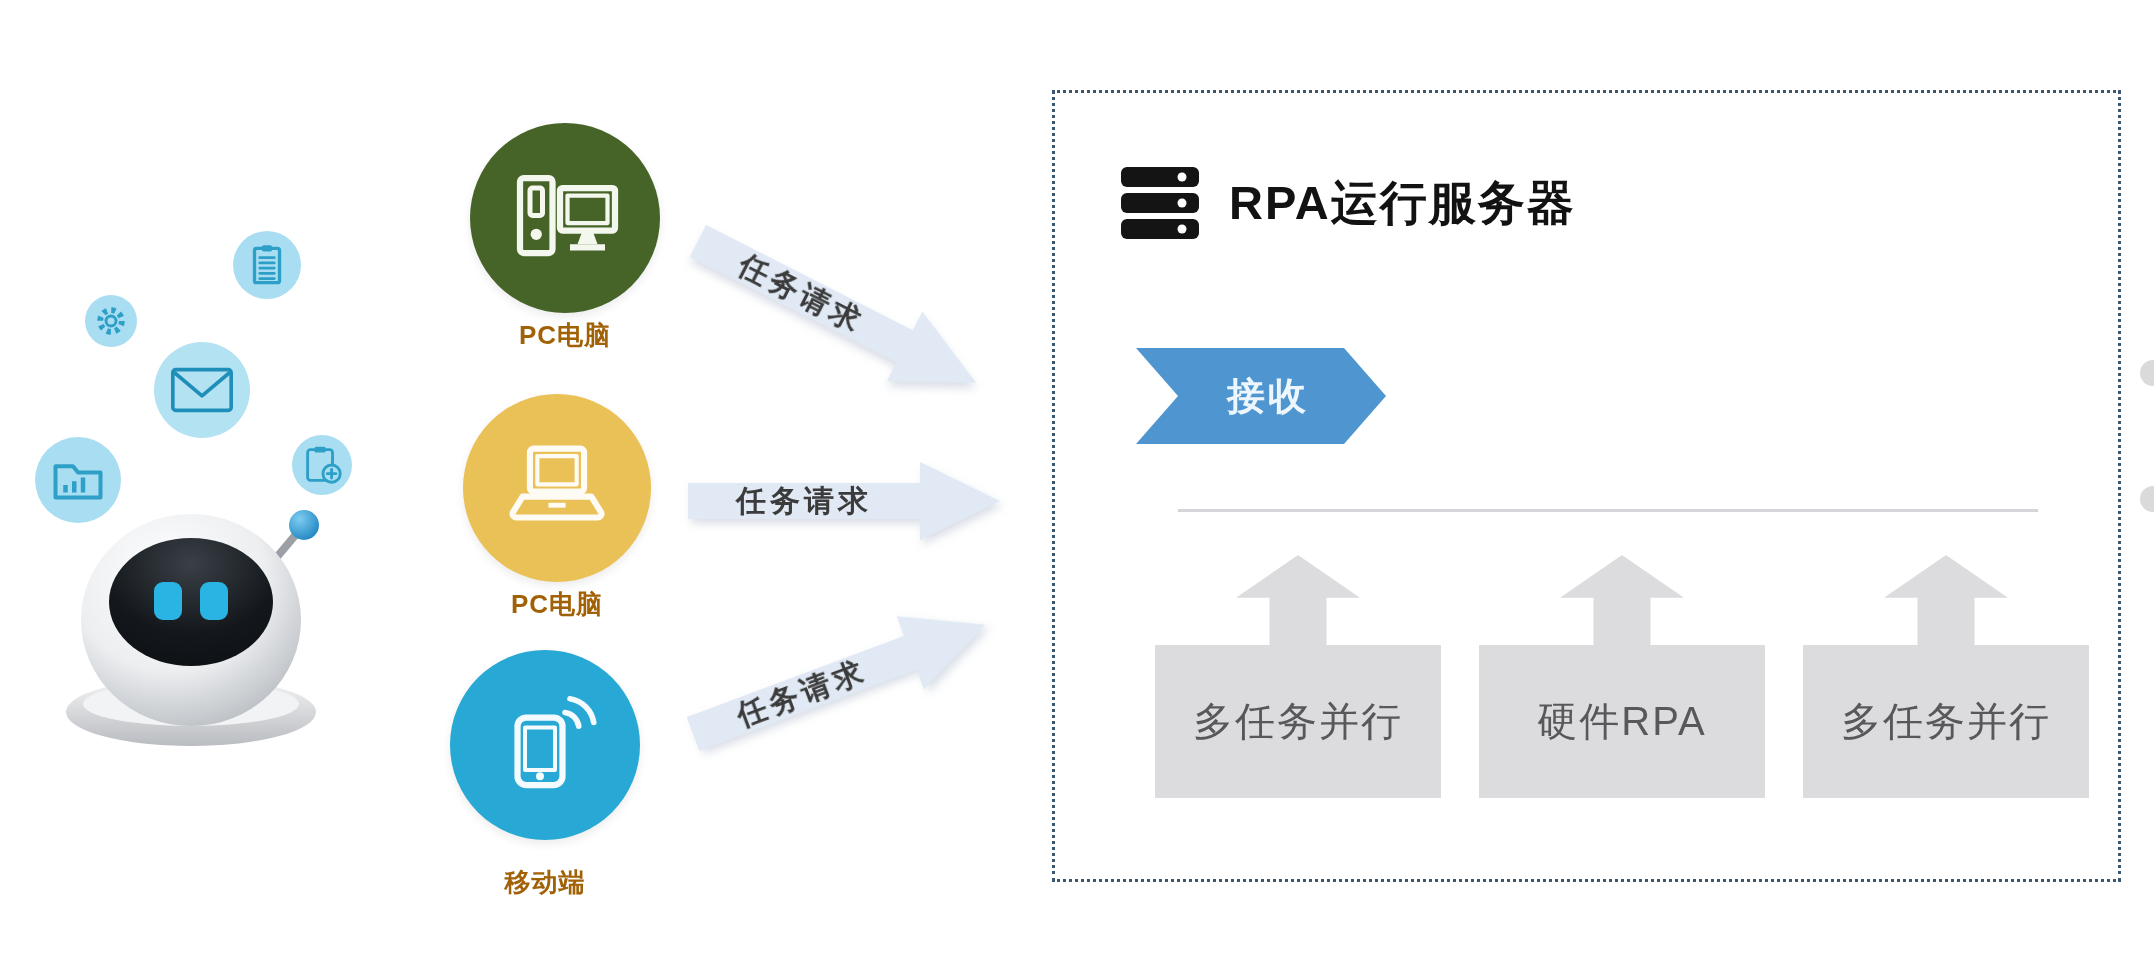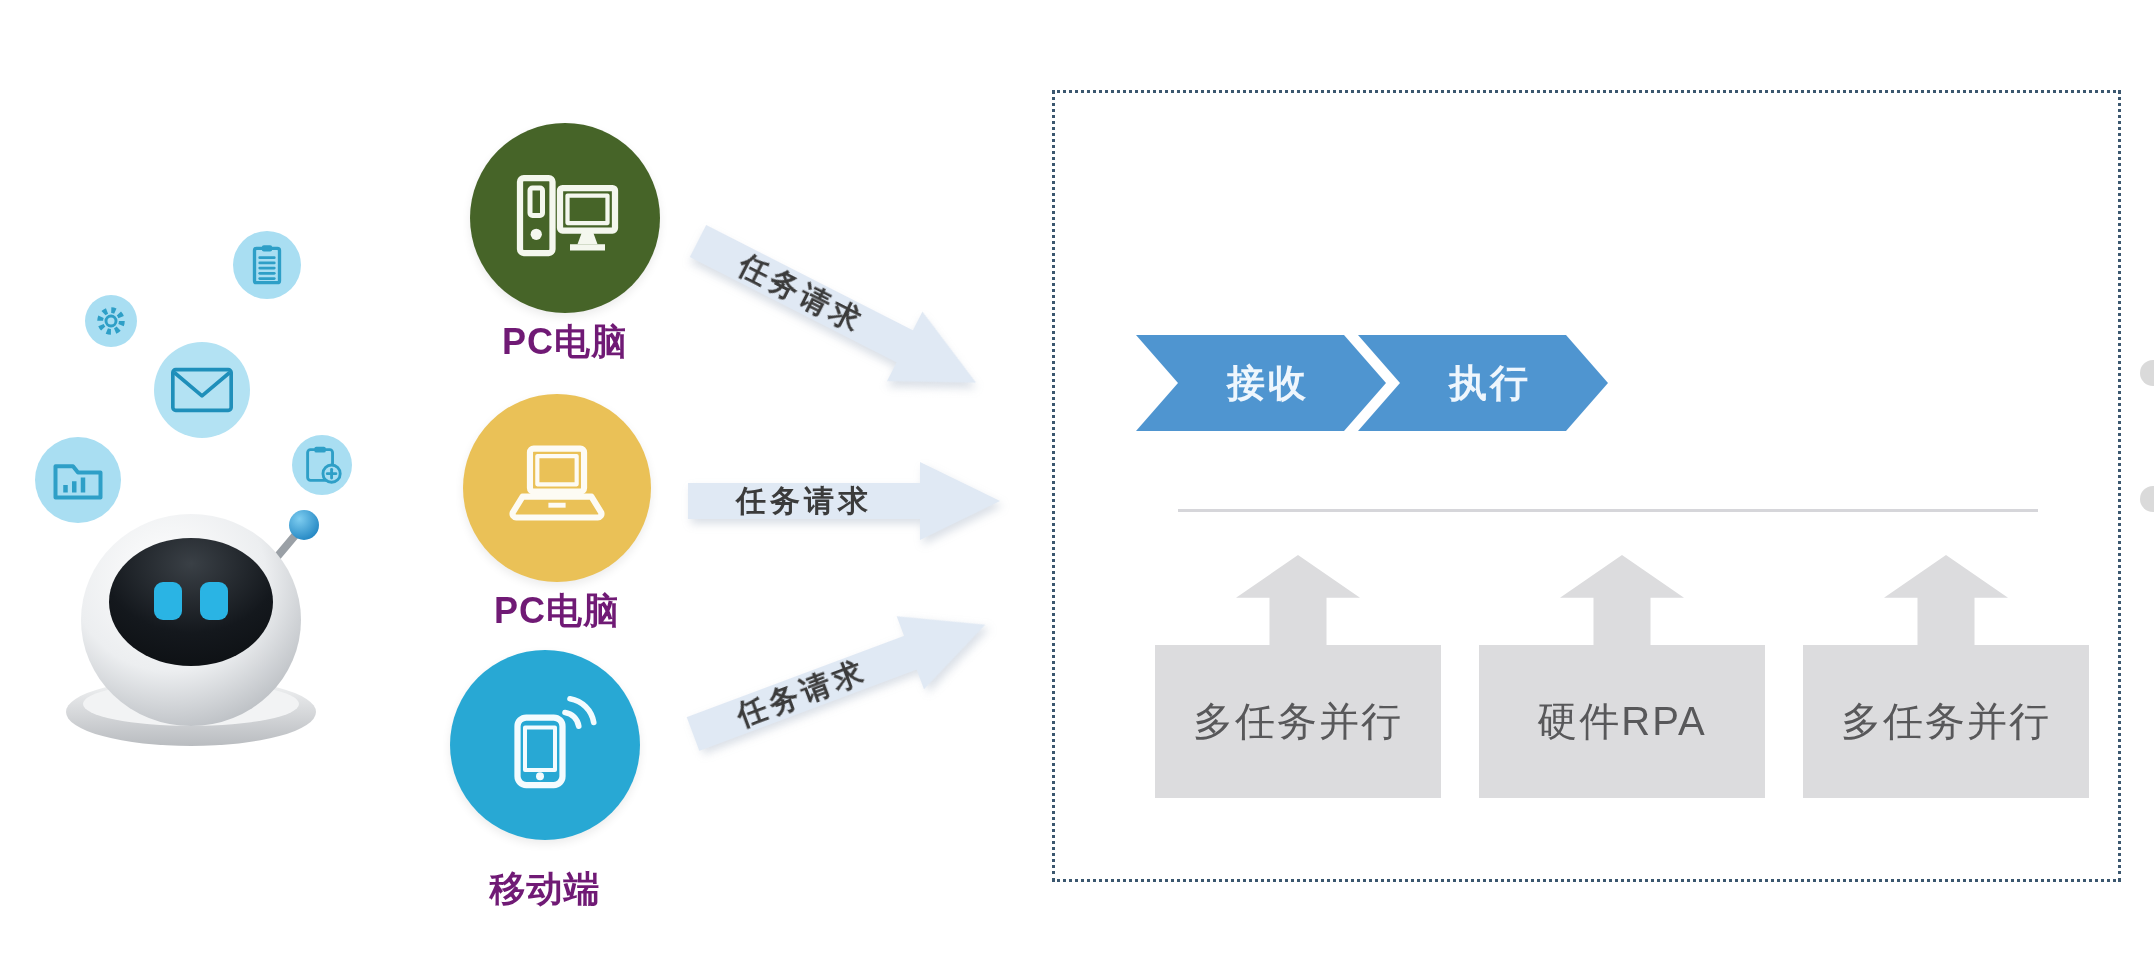--- a/index.html
+++ b/index.html
@@ -9,39 +9,39 @@
   
   .float-icon{position:absolute;border-radius:50%;display:flex;align-items:center;justify-content:center;}
   .float-icon svg{display:block;}
 
   
   #robot{position:absolute;left:58px;top:488px;}
 
   
   .source{position:absolute;border-radius:50%;display:flex;align-items:center;justify-content:center;
           box-shadow:0 4px 10px rgba(0,0,0,.08);}
-  .source-label{position:absolute;width:260px;text-align:center;font-size:36px;font-weight:bold;
-                color:#701a75;letter-spacing:1px;}
+  .source-label{position:absolute;width:260px;text-align:center;font-size:26px;font-weight:bold;
+                color:#a16207;letter-spacing:1px;}
 
   
   .req-arrow{position:absolute;display:flex;align-items:center;transform-origin:0 50%;
              filter:drop-shadow(3px 5px 4px rgba(110,130,160,.25));}
   .req-arrow .ra-body{height:36px;background:#e0e9f4;display:flex;align-items:center;justify-content:center;}
   .req-arrow .ra-head{width:0;height:0;border-top:39px solid transparent;border-bottom:39px solid transparent;
                       border-left:80px solid #e0e9f4;}
   .req-arrow .ra-label{font-size:30px;font-weight:bold;color:#3b3b3b;letter-spacing:4px;white-space:nowrap;}
 
   
   #server-panel{position:absolute;left:1052px;top:90px;width:1063px;height:786px;
                 border:3px dotted #3b576f;background:#fff;}
   #panel-header{position:absolute;left:66px;top:74px;display:flex;align-items:center;}
   #panel-title{font-size:47px;font-weight:bold;color:#121212;margin-left:30px;letter-spacing:2px;}
 
   
-  #pipeline{position:absolute;left:81px;top:242px;display:flex;justify-content:space-between;}
+  #pipeline{position:absolute;left:81px;top:255px;display:flex;justify-content:space-between;}
   .chev{width:250px;height:96px;margin-right:-28px;background:#4f95d0;color:#eef6fd;
         display:flex;align-items:center;justify-content:center;font-size:38px;font-weight:bold;
         letter-spacing:3px;padding-left:14px;box-sizing:border-box;
         clip-path:polygon(0 0, calc(100% - 42px) 0, 100% 50%, calc(100% - 42px) 100%, 0 100%, 42px 50%);
         filter:drop-shadow(0 5px 4px rgba(40,70,110,.25));}
 
   
   #divider{position:absolute;left:123px;top:416px;width:860px;height:3px;background:#d6d6da;}
 
   
@@ -187,24 +187,34 @@
 
   <div class="req-arrow" style="left:693px;top:695px;transform:rotate(-20.5deg);">
     <div class="ra-body" style="width:232px;">
       <span class="ra-label">任务请求</span>
     </div>
     <div class="ra-head"></div>
   </div>
 
   <div id="server-panel">
 
+    <div id="panel-header">
+      <svg width="78" height="72" viewBox="0 0 78 72">
+        <rect x="0" y="0" width="78" height="20" rx="6" fill="#141414"></rect>
+        <rect x="0" y="26" width="78" height="20" rx="6" fill="#141414"></rect>
+        <rect x="0" y="52" width="78" height="20" rx="6" fill="#141414"></rect>
+        <circle cx="61" cy="10" r="4.5" fill="#fff"></circle>
+        <circle cx="61" cy="36" r="4.5" fill="#fff"></circle>
+        <circle cx="61" cy="62" r="4.5" fill="#fff"></circle>
+      </svg>
+      <div id="panel-title">RPA运行服务器</div>
+    </div>
 
     <div id="pipeline">
       <div class="chev">接收</div>
-      <div class="chev">执行</div>
     </div>
 
     <div id="divider"></div>
 
     <div class="up-arrow" style="left:181px;"></div>
     <div class="up-arrow" style="left:505px;"></div>
     <div class="up-arrow" style="left:829px;"></div>
 
     <div class="feature" style="left:424px;">硬件RPA</div>
     <div class="feature" style="left:100px;">多任务并行</div>

